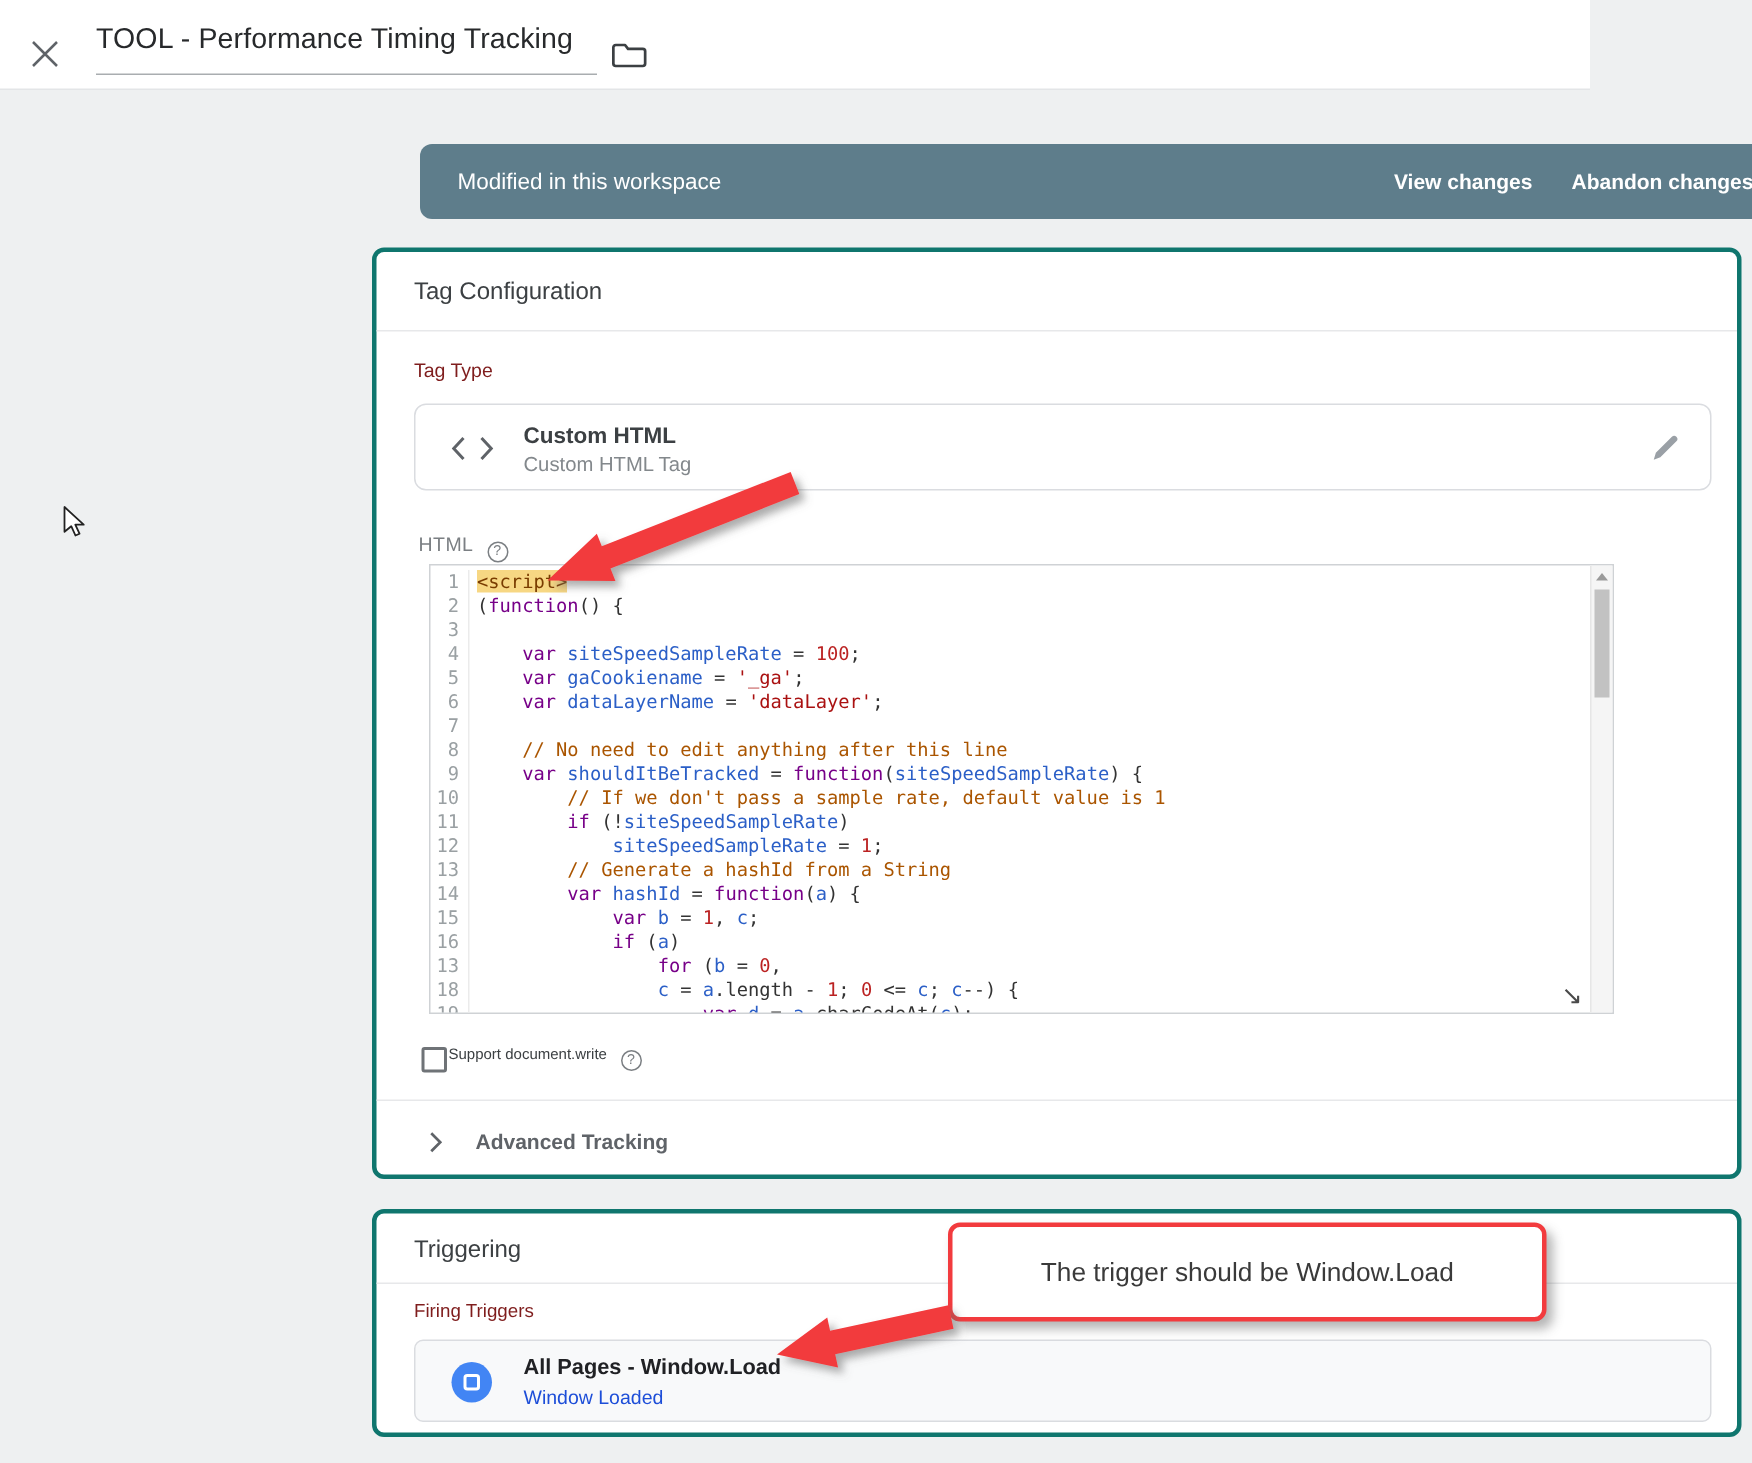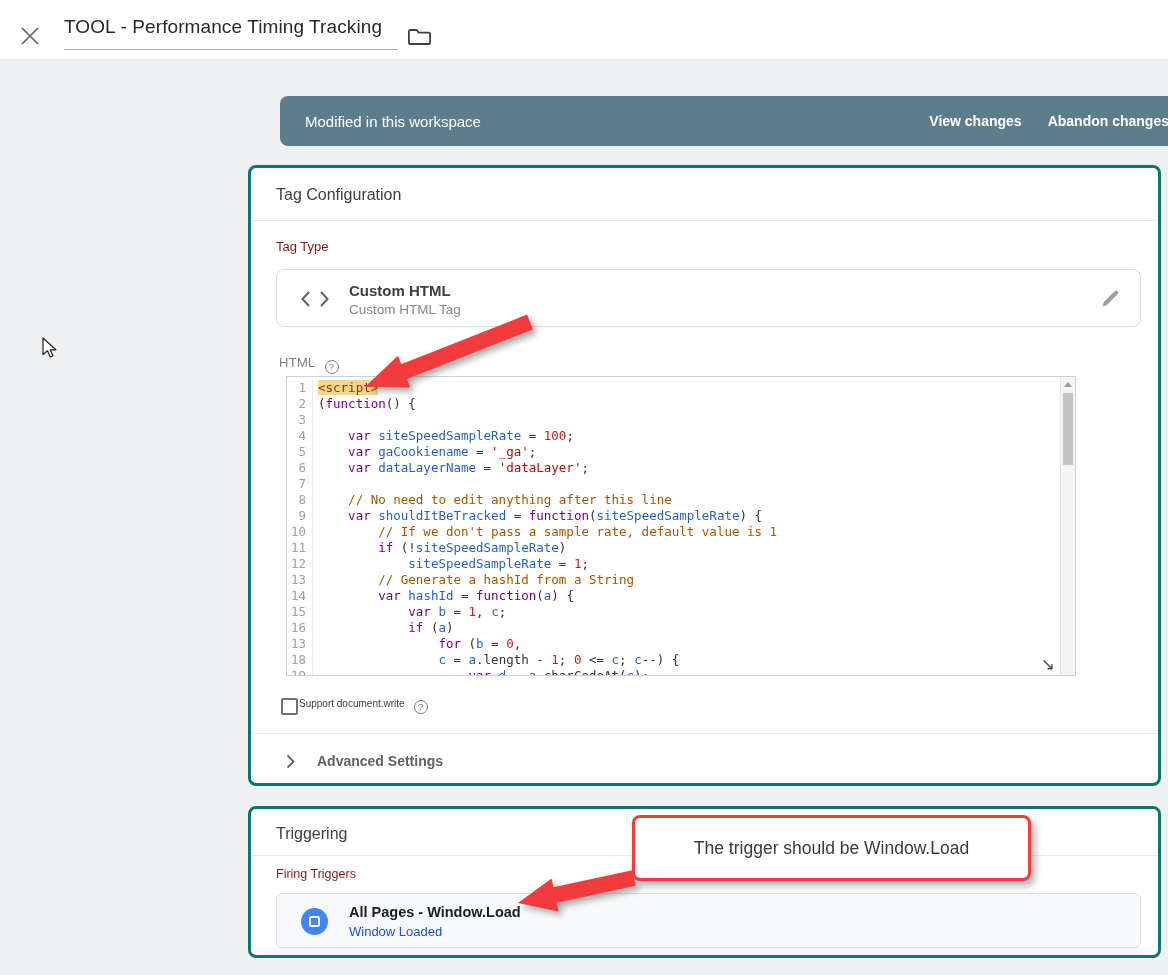--- a/index.html
+++ b/index.html
@@ -1,21 +1,21 @@
 <!DOCTYPE html>
 <html style="--banner-bg: #5e7d8b; --annotation-red: #f23b3e; --trigger-icon-blue: #4285f4; --code-keyword: #770088; --code-variable: #2b5fc7; --code-string: #aa1111; --code-number: #bb2222; --code-comment: #aa5500; --code-plain: #333333; --code-tag: #7a3c00; --code-tag-highlight-bg: #f7d783;"><head>
 <meta charset="utf-8">
 <style>
   html,body{margin:0;padding:0;background:#eef0f1;}
   *{box-sizing:border-box;}
   .page{position:relative;width:1168px;height:975px;background:#eef0f1;
         font-family:"Liberation Sans",sans-serif;overflow:hidden;}
 
   
-  .header{position:absolute;left:0;top:0;width:1168px;height:60px;background:#fff;
+  .header{position:absolute;left:0;top:0;width:1060px;height:60px;background:#fff;
           border-bottom:1px solid #e3e5e7;}
   .close-btn{position:absolute;left:19px;top:25px;width:22px;height:22px;cursor:pointer;}
   .hdr-title{position:absolute;left:64px;top:16px;font-size:19px;color:#27292b;letter-spacing:.1px;}
   .hdr-underline{position:absolute;left:64px;top:49px;width:334px;height:1px;background:#a9adb0;}
   .folder-btn{position:absolute;left:408px;top:27px;width:24px;height:20px;}
 
   
   .banner{position:absolute;left:248px;top:96px;width:914px;height:50px;border-radius:8px;
           background:var(--banner-bg,#5e7d8b);color:#fff;display:flex;align-items:center;margin-left:32px;}
   .banner-msg{margin-left:25px;font-size:15px;}
@@ -173,21 +173,21 @@
 
     <div class="checkbox"></div>
     <div class="cb-label"><span>Support document.write</span><span class="qmark"></span></div>
 
     <div class="divider" style="top:565px;"></div>
 
     <div class="adv-row">
       <svg width="9" height="15" viewBox="0 0 9 15">
           <polyline points="1.5,1.5 7.5,7.5 1.5,13.5" fill="none" stroke="#5f6368" stroke-width="1.8"></polyline>
         </svg>
-      <span class="adv-label">Advanced Settings</span>
+      <span class="adv-label">Advanced Tracking</span>
     </div>
   </div>
 
   <div class="card card-trig">
     <div class="card-title" style="top:16px;">Triggering</div>
     <div class="divider" style="top:46px;"></div>
     <div class="small-label" style="top:58px;font-size:12.5px;">Firing Triggers</div>
 
     <div class="trigger-row">
       <span class="trig-icon">

